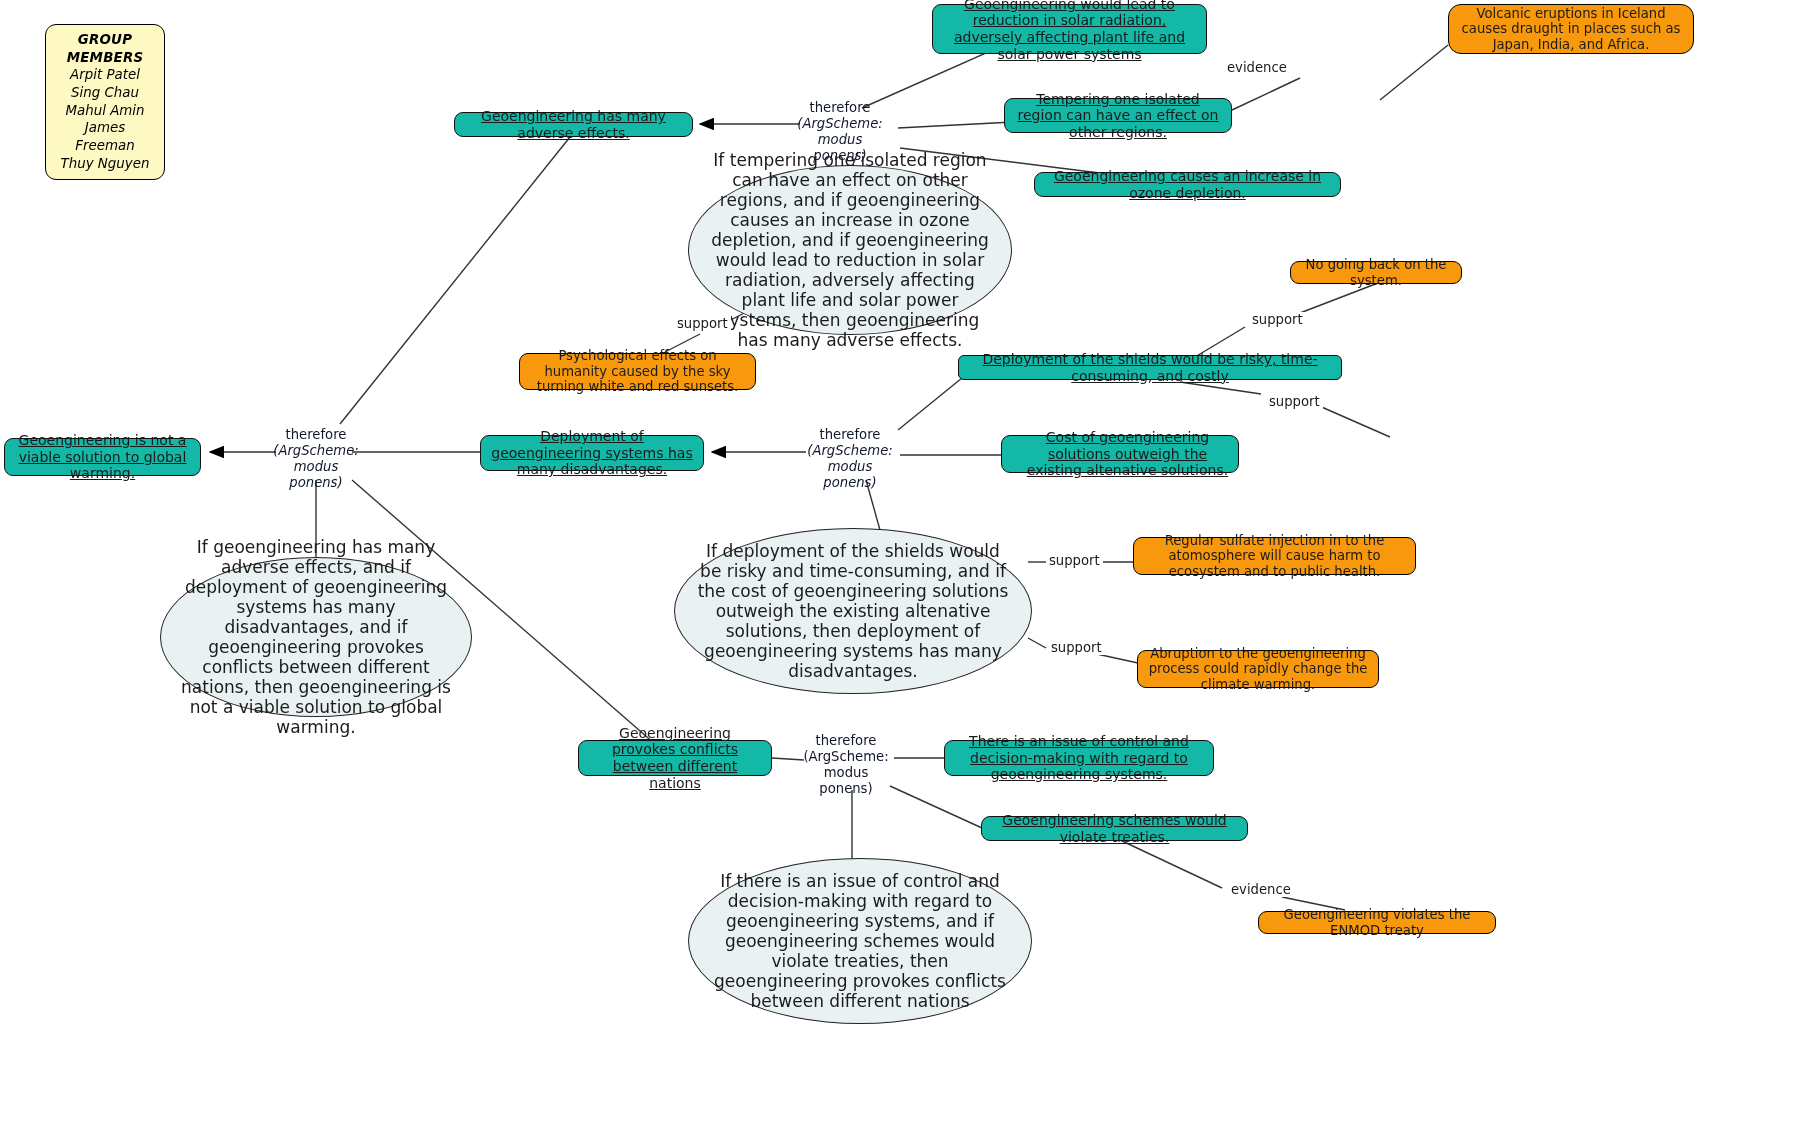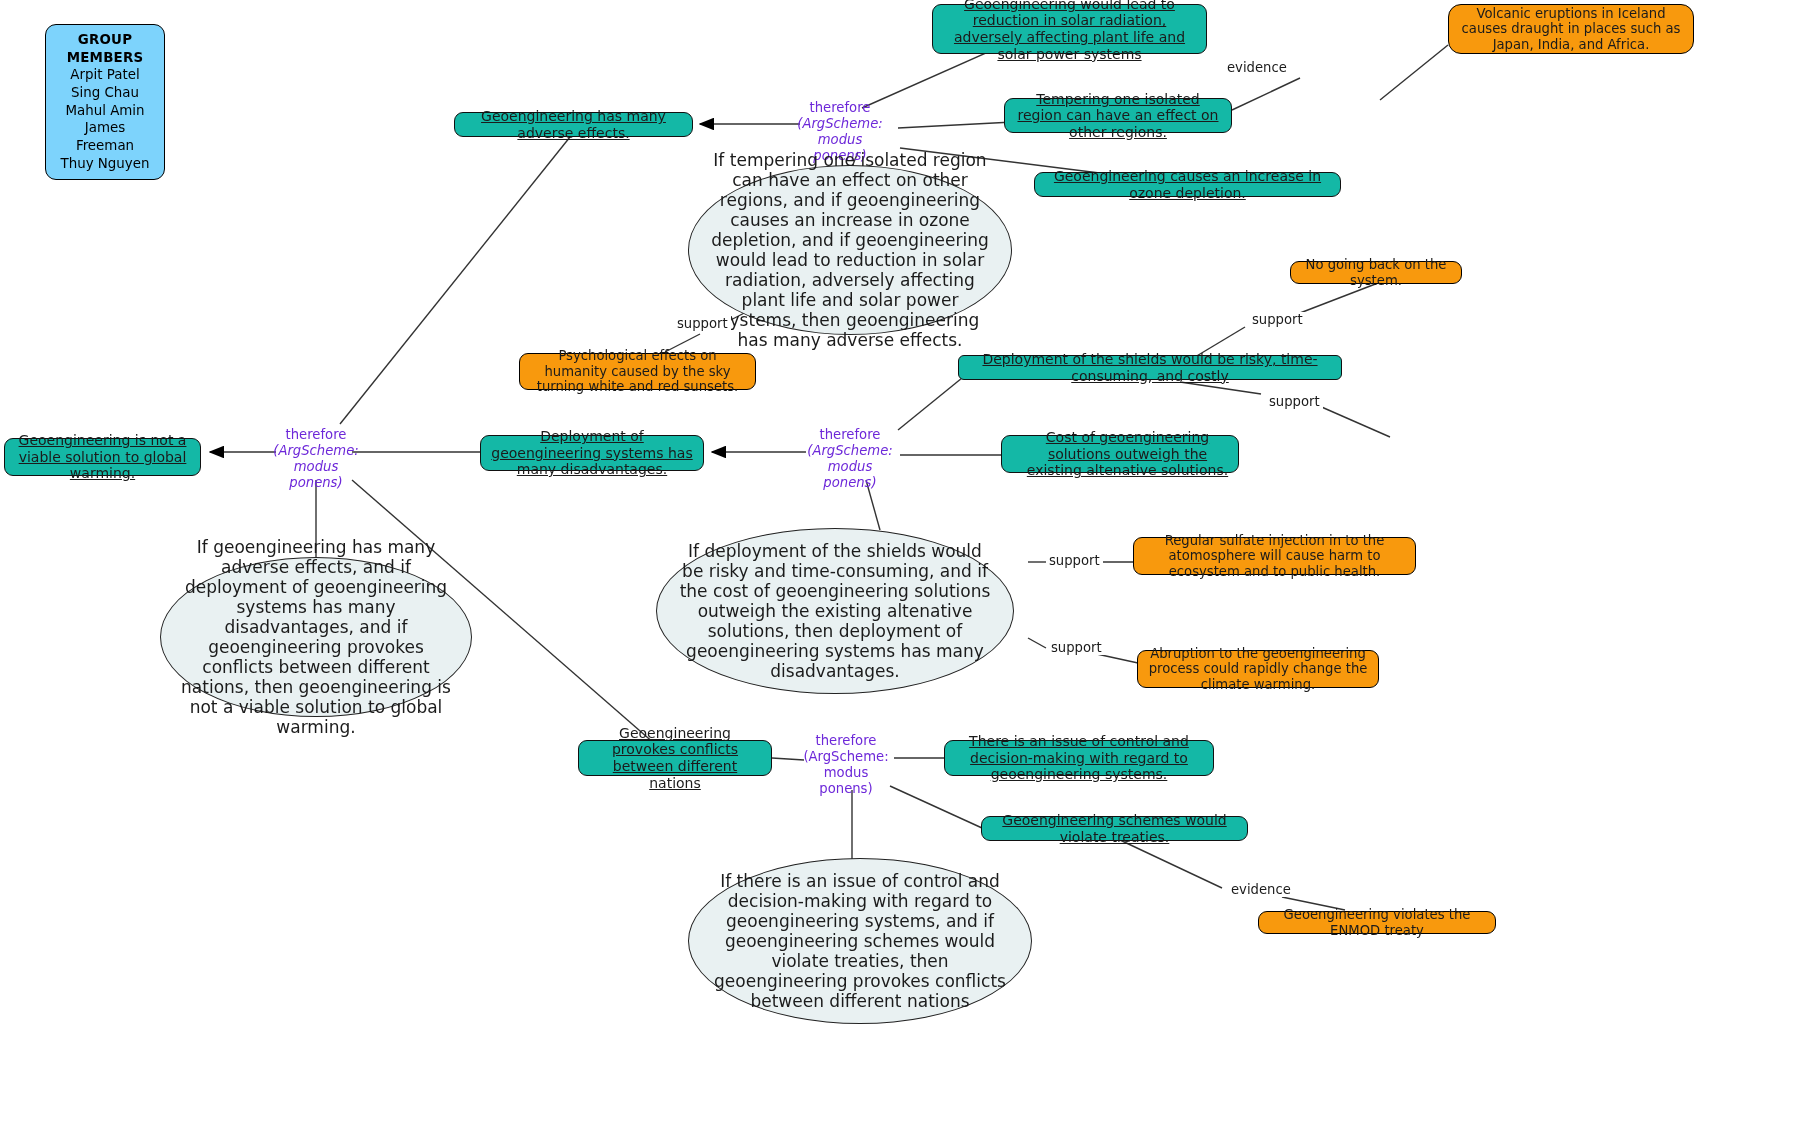--- a/index.html
+++ b/index.html
@@ -7,24 +7,24 @@
   #canvas{position:relative;width:1793px;height:1148px;overflow:hidden;background:#fff;}
   svg.edges{position:absolute;left:0;top:0;width:1793px;height:1148px;pointer-events:none;}
   .node{position:absolute;box-sizing:border-box;display:flex;align-items:center;justify-content:center;
         text-align:center;line-height:1.18;}
   .claim{background:#14b8a6;border:1.4px solid #111;border-radius:9px;color:#1b1b1b;font-size:14px;
          padding:5px 9px;text-decoration:underline;}
   .evid{background:#f8990d;border:1.6px solid #000;border-radius:9px;color:#1b1b1b;font-size:13.2px;
         padding:5px 9px;}
   .scheme{background:#e9f1f2;border:1.4px solid #222;border-radius:50%;color:#1b1b1b;font-size:17px;
           padding:10px 18px;}
-  .members{background:#7dd3fc;border:1.6px solid #000;border-radius:11px;color:#000;font-size:13.4px;
-           padding:6px 10px;flex-direction:column;line-height:1.32;}
+  .members{background:#fef9c3;border:1.6px solid #000;border-radius:11px;color:#000;font-size:13.4px;
+           padding:6px 10px;flex-direction:column;line-height:1.32;font-style:italic;}
   .members .hdr{font-weight:bold;letter-spacing:.2px;}
-  .conn{position:absolute;font-size:13.2px;color:#6d28d9;text-align:center;line-height:1.2;white-space:nowrap;}
+  .conn{position:absolute;font-size:13.2px;color:#0f172a;text-align:center;line-height:1.2;white-space:nowrap;}
   .conn .it{font-style:italic;}
   .lbl{position:absolute;font-size:13.2px;color:#1b1b1b;background:#fff;padding:0 3px;white-space:nowrap;}
 </style>
 </head>
 <body>
 
 <div id="canvas">
 
   <svg class="edges" viewBox="0 0 1793 1148">
     <defs>
@@ -134,21 +134,21 @@
     <div>therefore</div>
     <div class="it">(ArgScheme:</div>
     <div class="it">modus</div>
     <div class="it">ponens)</div>
   </div>
 
   <div class="node claim" style="left:1001px;top:435px;width:238px;height:38px;padding-left:24px;">Cost of geoengineering solutions outweigh the existing altenative solutions.</div>
 
   <div class="node scheme" style="left:160px;top:557px;width:312px;height:160px;">If geoengineering has many adverse effects, and if deployment of geoengineering systems has many disadvantages, and if geoengineering provokes conflicts between different nations, then geoengineering is not a viable solution to global warming.</div>
 
-  <div class="node scheme" style="left:656px;top:528px;width:358px;height:166px;">If deployment of the shields would be risky and time-consuming, and if the cost of geoengineering solutions outweigh the existing altenative solutions, then deployment of geoengineering systems has many disadvantages.</div>
+  <div class="node scheme" style="left:674px;top:528px;width:358px;height:166px;">If deployment of the shields would be risky and time-consuming, and if the cost of geoengineering solutions outweigh the existing altenative solutions, then deployment of geoengineering systems has many disadvantages.</div>
 
   <div class="lbl" style="left:1046px;top:553px;">support</div>
 
   <div class="node evid" style="left:1133px;top:537px;width:283px;height:38px;">Regular sulfate injection in to the atomosphere will cause harm to ecosystem and to public health.</div>
 
   <div class="lbl" style="left:1048px;top:640px;">support</div>
 
   <div class="node evid" style="left:1137px;top:650px;width:242px;height:38px;">Abruption to the geoengineering process could rapidly change the climate warming.</div>
 
   <div class="node claim" style="left:578px;top:740px;width:194px;height:36px;">Geoengineering provokes conflicts between different nations</div>

